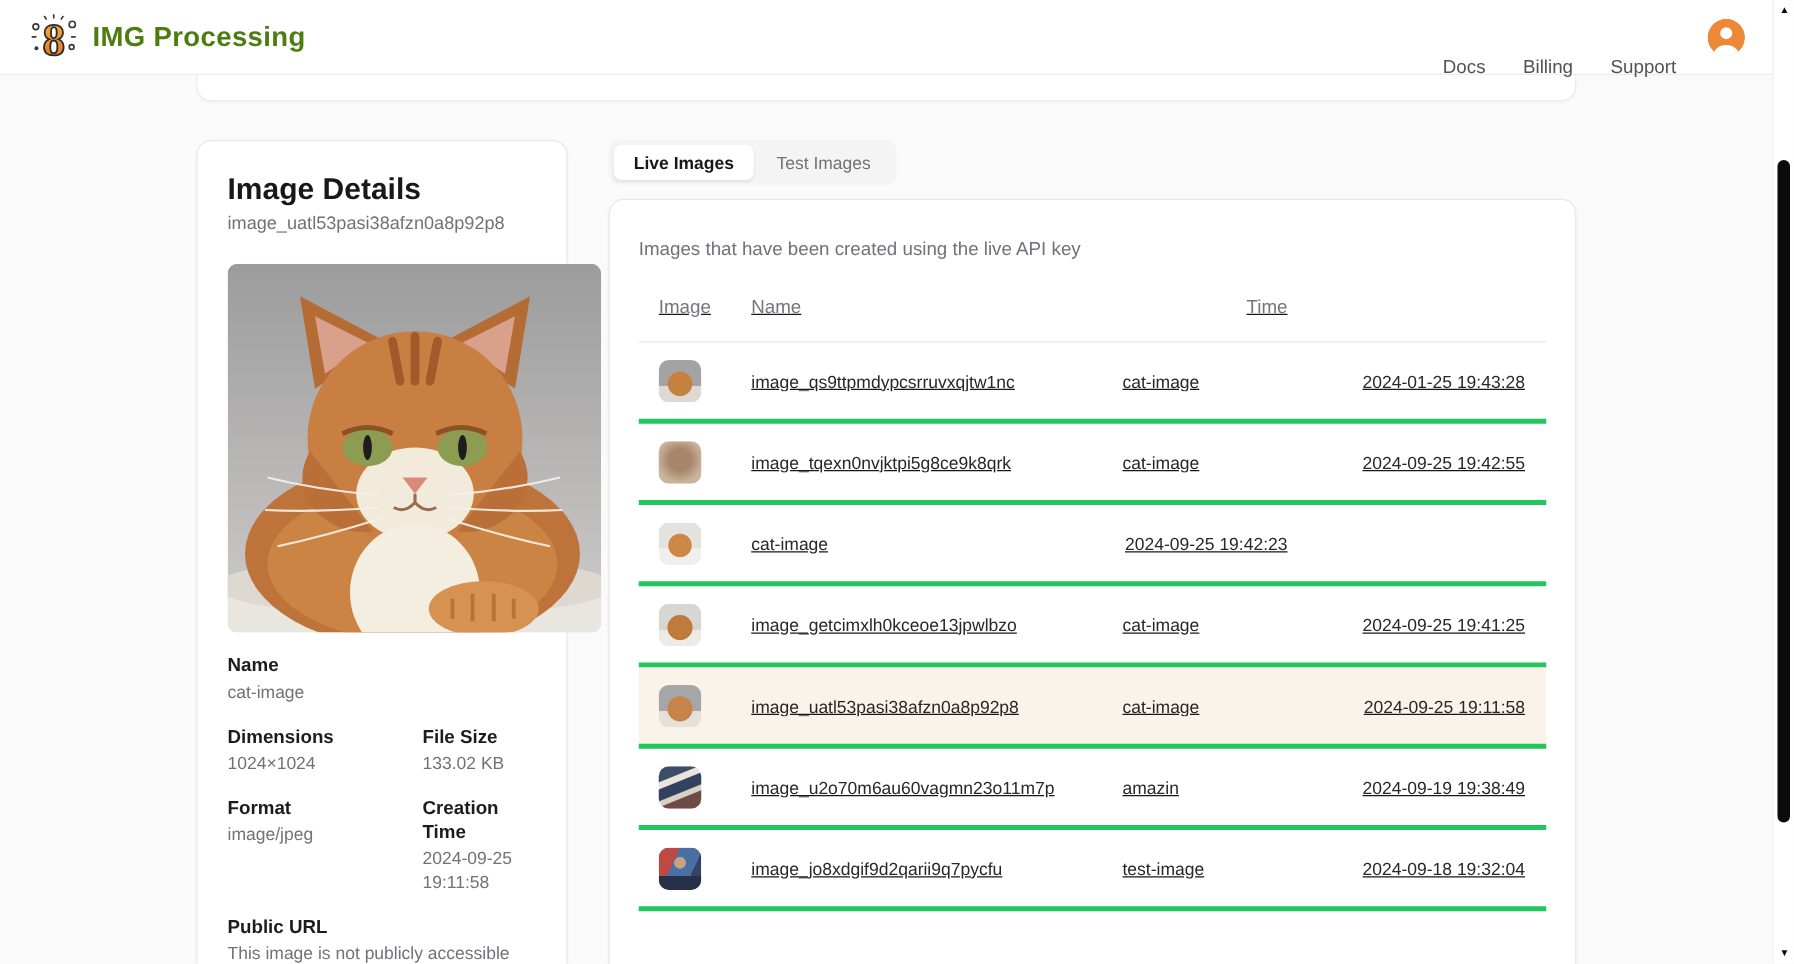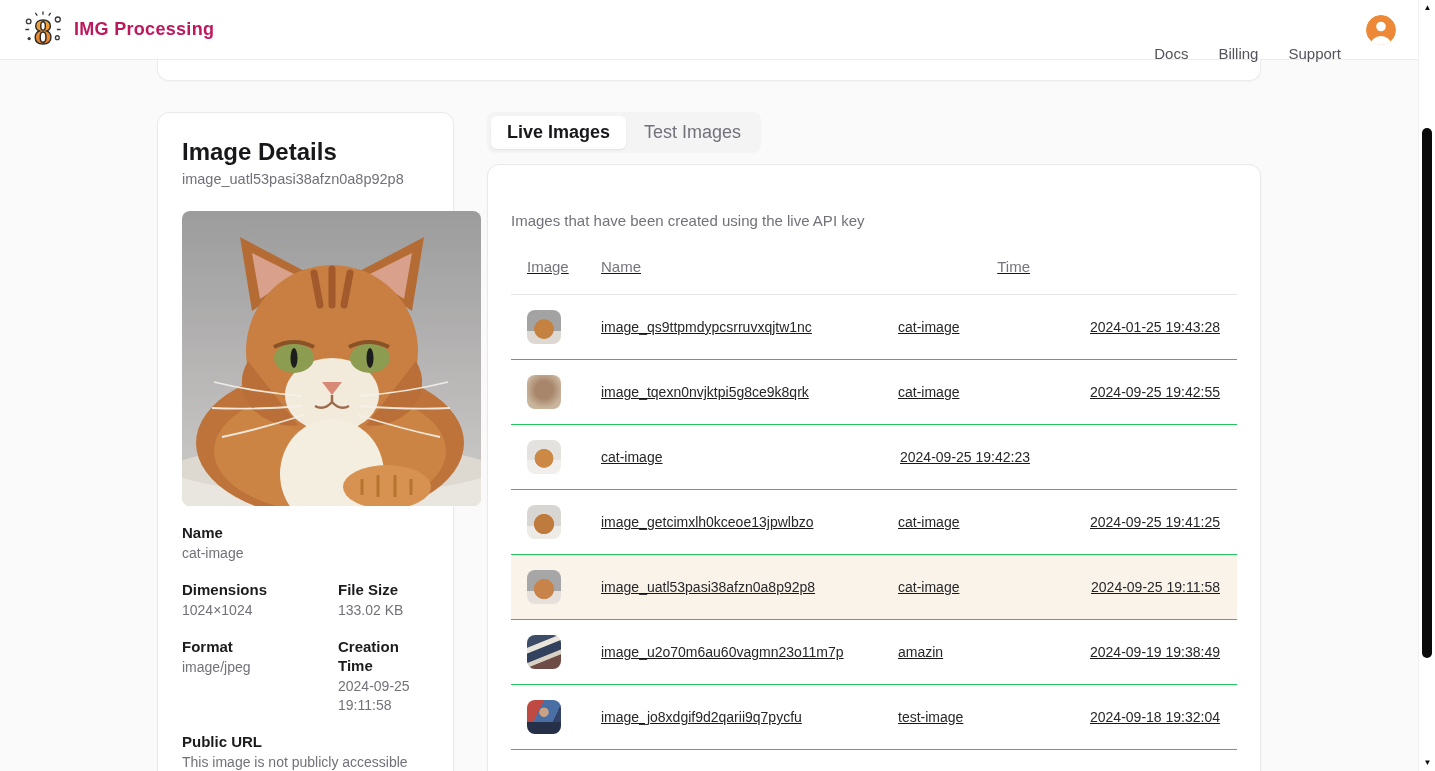--- a/index.html
+++ b/index.html
@@ -10,21 +10,21 @@
   }
   .viewport { width:1418px; height:771px; overflow:hidden; }
 
   
   .navbar {
     height:60px; background:#ffffff; border-bottom:1px solid #ececec;
     display:flex; align-items:center; padding:0 22px 0 22px;
   }
   .brand { display:flex; align-items:center; gap:10px; }
   .brand .logo { width:42px; height:42px; display:block; }
-  .app-title { font-size:18px; font-weight:800; letter-spacing:.3px; color:#be185d; }
+  .app-title { font-size:22px; font-weight:800; letter-spacing:.3px; color:#4d7c0f; }
   .nav-links { margin-left:auto; display:flex; align-items:center; gap:30px;margin-top:48px; }
   .nav-link { font-size:15px; color:#52525b; text-decoration:none; cursor:pointer; }
   .avatar { width:30px; height:30px; border-radius:50%; overflow:hidden; margin-left:25px; cursor:pointer; flex:none; }
   .avatar svg { display:block; }
 
   
   .content { width:1104px; margin:0 auto; }
   .top-strip {
     height:21px; background:#fff; border:1px solid #ececec; border-top:none;
     border-radius:0 0 12px 12px; box-shadow:0 1px 2px rgba(0,0,0,.03);
@@ -46,39 +46,39 @@
   .field-label { font-size:15px; font-weight:700; line-height:19px; color:#1c1c1f; }
   .field-value { font-size:14px; color:#71717a; line-height:19px; margin-top:2px; }
   .field-grid { display:grid; grid-template-columns:156px 1fr; }
 
   
   .right-col { flex:1; min-width:0; }
   .tabs {
     display:inline-flex; background:#f4f4f5; border-radius:8px; padding:4px; gap:2px;
   }
   .tab {
-    border:none; background:transparent; font-family:inherit; font-size:18px;
+    border:none; background:transparent; font-family:inherit; font-size:14px;
     color:#71717a; padding:6px 16px; border-radius:6px; cursor:pointer; font-weight:500;
   }
   .tab.active { background:#fff; color:#18181b; font-weight:600; box-shadow:0 1px 2px rgba(0,0,0,.08); }
 
   .created-card { margin-top:11px; padding:24px 23px 60px 23px; }
   .created-title { font-size:24px; font-weight:700; line-height:29px; }
-  .created-subtitle { font-size:15px; color:#71717a; margin-top:22px; line-height:20px; }
+  .created-subtitle { font-size:15px; color:#71717a; margin-top:6px; line-height:20px; }
 
   
   .table { margin-top:26px;text-decoration:underline; }
   .thead, .trow { display:grid; grid-template-columns:74px 297px 1fr 190px; }
   .th {
     font-size:15px; color:#74747e; font-weight:400; line-height:20px;
     padding:0 0 17px 16px; text-align:left;
   }
   .th.col-time { text-align:right; padding-right:17px; padding-left:0; }
   .thead { border-bottom:1px solid #e7e7e9; }
-  .trow { height:65px; align-items:center; border-bottom:1px solid #22c55e; cursor:pointer; }
+  .trow { height:65px; align-items:center; border-bottom:4px solid #22c55e; cursor:pointer; }
   .trow.highlighted { background:#faf3ea; }
   .td { font-size:14px; color:#27272a; padding-left:16px; white-space:nowrap; overflow:hidden; }
   .td.col-time { text-align:right; padding-right:17px; padding-left:0; }
   .thumb { width:34px; height:34px; border-radius:8px; }
 
   
   .thumb-cat-gray {
     background: radial-gradient(circle at 50% 56%, #c5813f 0 37%, rgba(0,0,0,0) 40%),
                 linear-gradient(180deg,#a3a3a3 0 62%,#ddd8d1 62%);
   }

